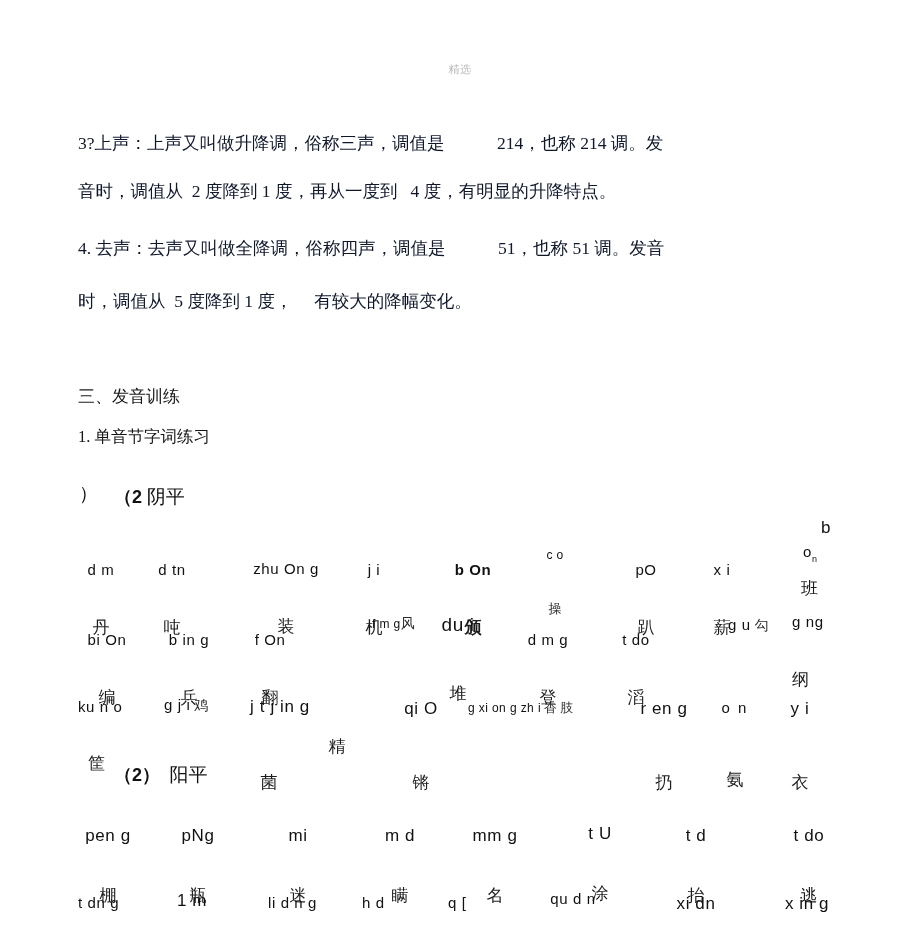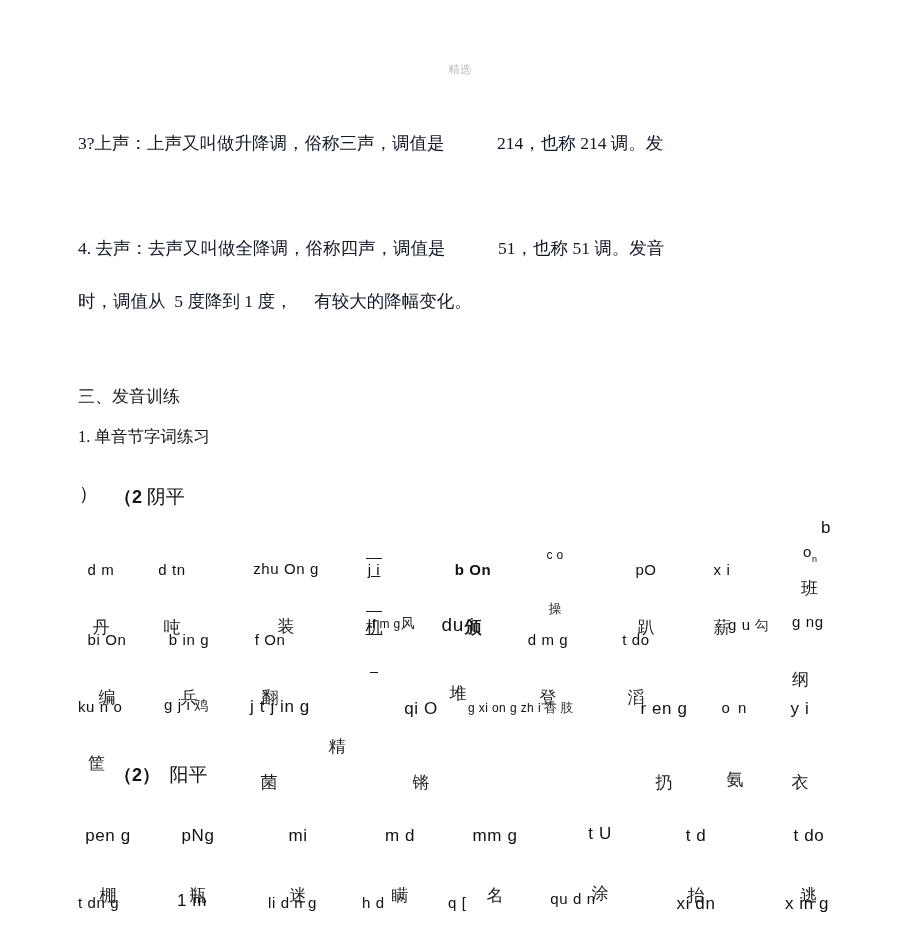--- a/index.html
+++ b/index.html
@@ -109,20 +109,21 @@
   }
 </style>
 </head>
 <body>
 
 <div class="page">
 
   <div class="watermark">精选</div>
 
   <div class="para" style="left:78px; top:130px; width:790px;">3?上声：上声又叫做升降调，俗称三声，调值是            214，也称 214 调。发</div>
+  <div class="para" style="left:78px; top:178px; width:790px;">音时，调值从  2 度降到 1 度，再从一度到   4 度，有明显的升降特点。</div>
 
   <div class="para" style="left:78px; top:235px; width:790px;">4. 去声：去声又叫做全降调，俗称四声，调值是            51，也称 51 调。发音</div>
   <div class="para" style="left:78px; top:288px; width:790px;">时，调值从  5 度降到 1 度，     有较大的降幅变化。</div>
 
   <div class="heading" style="left:78px; top:385px;">三、发音训练</div>
   <div class="subheading" style="left:78px; top:426px;">1. 单音节字词练习</div>
 
   <div class="grouptitle" style="left:95px; top:462px;">
     <span class="mark">（2</span><span> 阴平</span>
     <span class="paren-tail">）</span>
@@ -133,21 +134,21 @@
     <span class="hz">丹</span>
   </div>
   <div class="cell" style="left:148px; top:525px; width:48px;">
     <span class="py">d tn</span>
     <span class="hz">吨</span>
   </div>
   <div class="cell" style="left:243px; top:524px; width:86px;">
     <span class="py">zhu On g</span>
     <span class="hz">装</span>
   </div>
-  <div class="cell" style="left:355px; top:525px; width:38px;text-decoration:underline;">
+  <div class="cell" style="left:355px; top:525px; width:38px;">
     <span class="py">j i</span>
     <span class="hz">机</span>
   </div>
   <div class="cell" style="left:447px; top:525px; width:52px;font-weight:bold;">
     <span class="py">b On</span>
     <span class="hz">颁</span>
   </div>
   <div class="cell" style="left:534px; top:512px; width:42px;">
     <span class="py small">c o</span>
     <span class="hz small">操</span>

